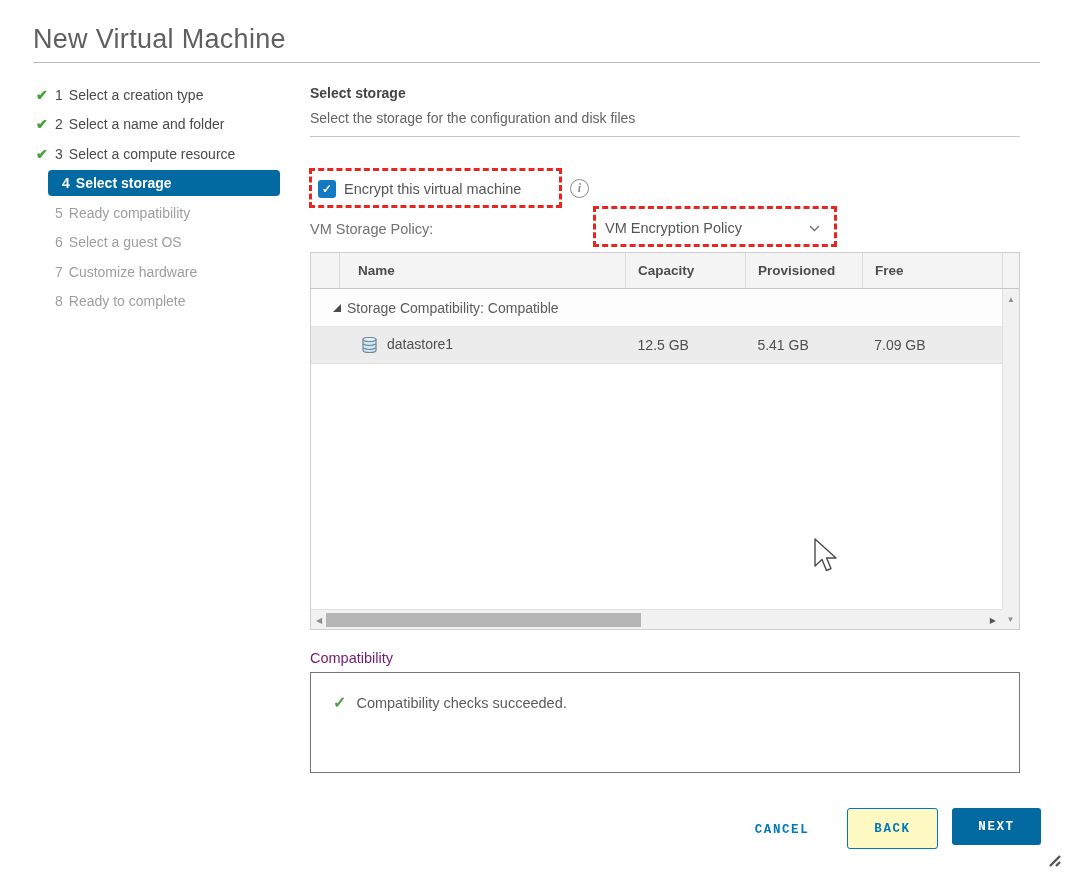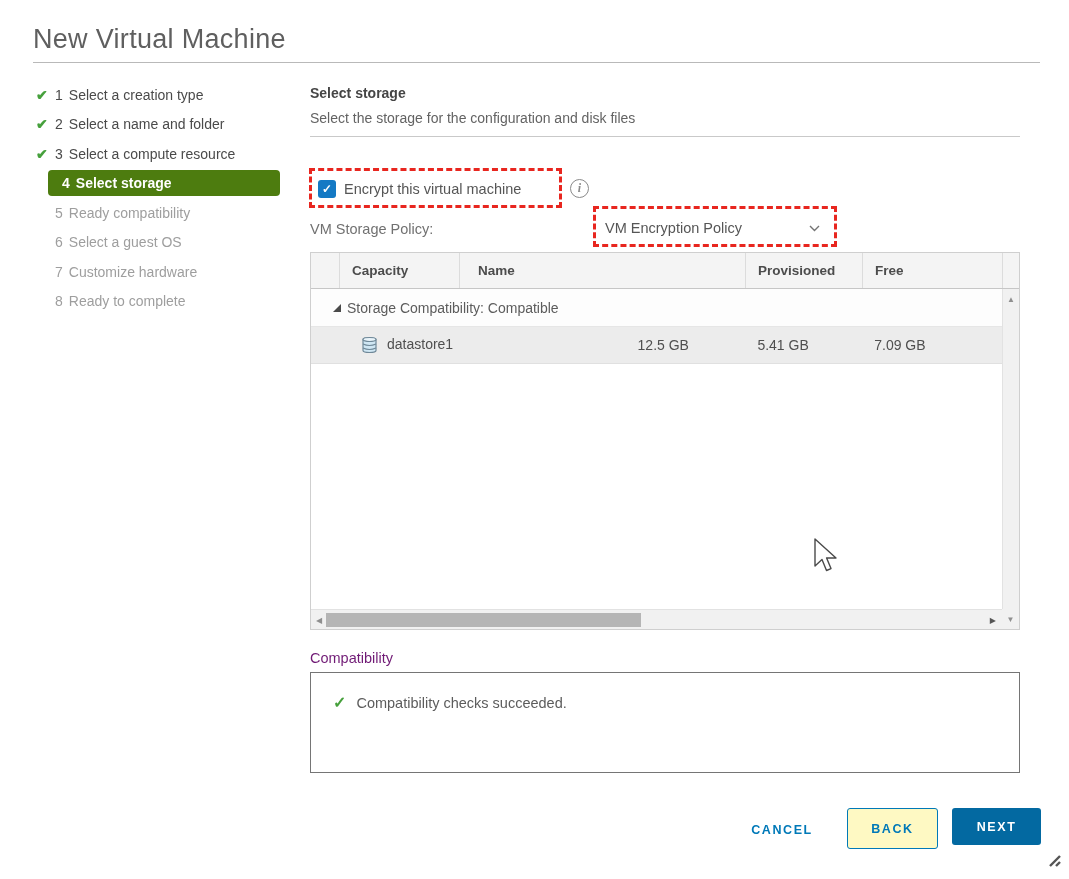--- a/index.html
+++ b/index.html
@@ -13,21 +13,21 @@
   .title-rule { left:33px; top:62px; width:1007px; height:0; border-top:1px solid #b9b9b9; }
 
   
   .steps { left:33px; top:80px; width:260px; }
   .step { position:relative; height:29.5px; display:flex; align-items:center; font-size:14px; font-weight:500; color:#4a4a4a; cursor:default; }
   .step .check { position:absolute; left:3px; top:50%; transform:translateY(-50%); color:#46a03c; font-size:14px; font-weight:700; }
   .step .txt { margin-left:22px; white-space:nowrap; }
   .step .num { margin-right:6px; }
   .step.pending { color:#9e9e9e; }
   .step.active { padding:0; }
-  .step.active .pill { margin-left:15px; background:#4d7c0f; color:#ffffff; font-weight:700; border-radius:4px; height:26px; line-height:26px; padding:0 14px; width:232px; }
+  .step.active .pill { margin-left:15px; background:#0369a1; color:#ffffff; font-weight:700; border-radius:4px; height:26px; line-height:26px; padding:0 14px; width:232px; }
   .step.active .pill .num { margin-right:6px; }
 
   
   .h-step { left:310px; top:85px; font-size:14px; font-weight:700; color:#454545; }
   .h-sub  { left:310px; top:110px; font-size:14px; color:#636363; }
   .sub-rule { left:310px; top:136px; width:710px; border-top:1px solid #c9c9c9; }
 
   .dashed-box { border:3px dashed #e8261f; background:transparent; pointer-events:none; }
   .encrypt-box { left:309px; top:168px; width:253px; height:40px; }
   .policy-box  { left:593px; top:206px; width:244px; height:41px; }
@@ -75,21 +75,21 @@
   .hthumb { position:absolute; left:15px; top:3px; width:315px; height:14px; background:#b5b5b5; cursor:grab; }
   .corner { position:absolute; right:0; bottom:0; width:17px; height:20px; background:#f1f1f1; display:flex; align-items:center; justify-content:center; font-size:8px; color:#8f8f8f; cursor:pointer; }
 
   
   .compat-label { left:310px; top:650px; font-size:14.5px; color:#701a75; }
   .compat-panel { left:310px; top:672px; width:710px; height:101px; border:1px solid #757575; background:#fff; }
   .compat-msg { position:absolute; left:22px; top:20px; display:flex; align-items:center; font-size:14.5px; color:#5c5c5c; }
   .compat-msg .ok { color:#46a03c; font-size:16px; font-weight:700; margin-right:10px; }
 
   
-  .btn { display:flex; align-items:center; justify-content:center; font-size:12.5px; font-weight:700; letter-spacing:1.6px; cursor:pointer; border-radius:3px; }
+  .btn { display:flex; align-items:center; justify-content:center; font-size:12.5px; font-weight:700; letter-spacing:1.6px; cursor:pointer; border-radius:3px;font-family:Liberation Mono, monospace; }
   .btn-cancel { left:744px; top:816px; width:76px; height:28px; color:#0079b8; background:transparent; }
   .btn-back { left:847px; top:808px; width:91px; height:41px; color:#0079b8; background:#fef9c3; border:1px solid #0079b8; }
   .btn-next { left:952px; top:808px; width:89px; height:37px; color:#ffffff; background:#0369a1; }
 
   
   .mouse-cursor { left:812px; top:537px; pointer-events:none; }
   .resize-grip { left:1046px; top:852px; }
 </style>
 </head>
 <body>
@@ -147,22 +147,22 @@
   <div class="abs policy-select">
     <span class="policy-value">VM Encryption Policy</span>
     <svg width="11" height="7" viewBox="0 0 11 7">
         <polyline points="1,1 5.5,5.5 10,1" fill="none" stroke="#737373" stroke-width="1.4"></polyline>
       </svg>
   </div>
 
   <div class="abs grid">
     <div class="grid-header">
       <div class="gh-cell gh-rowhdr"></div>
+      <div class="gh-cell gh-name">Name</div>
       <div class="gh-cell gh-capacity">Capacity</div>
-      <div class="gh-cell gh-name">Name</div>
       <div class="gh-cell gh-prov">Provisioned</div>
       <div class="gh-cell gh-free">Free</div>
       <div class="gh-cell gh-pad"></div>
     </div>
 
     <div class="grid-body">
       <div class="group-row">
         <span class="tri"></span>
         <span class="group-label">Storage Compatibility: Compatible</span>
       </div>

